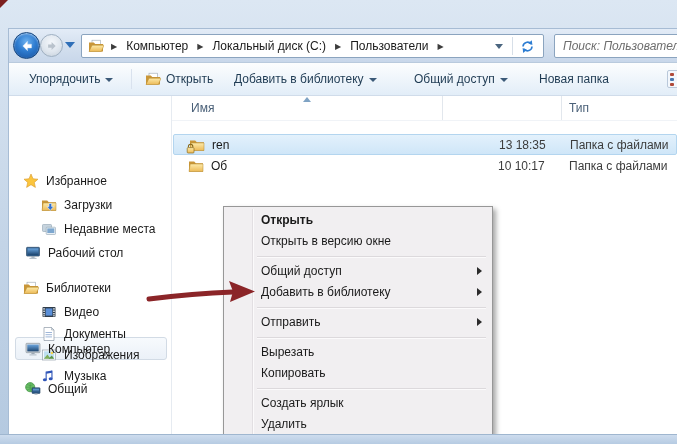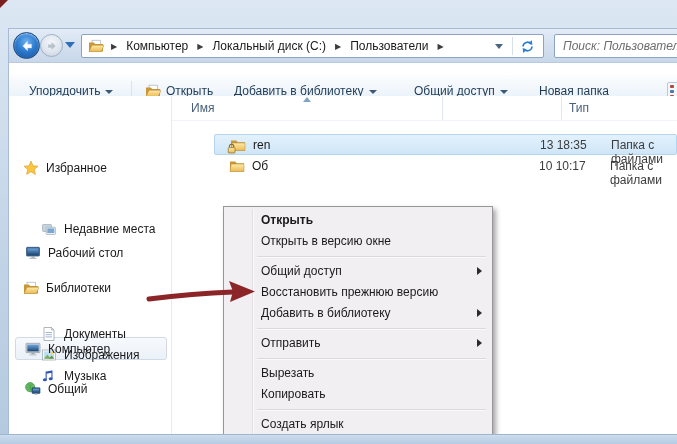--- a/index.html
+++ b/index.html
@@ -38,21 +38,21 @@
   .refresh-btn{position:absolute;right:3px;top:2px;width:25px;height:19px;
     display:flex;align-items:center;justify-content:center;}
   .searchbox{position:absolute;left:545px;top:5px;width:150px;height:24px;background:#fff;
     border:1px solid #8ba4bf;border-radius:2px;}
   .searchbox input{position:absolute;inset:0;border:none;outline:none;padding:0 8px;
     font-family:"Liberation Sans",sans-serif;font-size:12px;background:transparent;}
   .searchbox input::placeholder{color:#6d6d6d;font-style:italic;opacity:1;}
   
   .toolbar{position:absolute;left:0;top:34px;right:0;height:33px;
     background:linear-gradient(180deg,#fcfdfe 0%,#eff5fb 50%,#e2edf8 100%);
-    border-bottom:1px solid #d0dcea;color:#1f3b53;margin-top:12px;}
+    border-bottom:1px solid #d0dcea;color:#1f3b53;}
   .tbtn{position:absolute;top:0;height:32px;display:flex;align-items:center;gap:5px;
     padding:0 6px;cursor:default;white-space:nowrap;}
   .tcaret{width:0;height:0;border-left:4px solid transparent;border-right:4px solid transparent;
     border-top:4px solid #3c5a78;margin-top:2px;}
   .tb-sep{position:absolute;left:122px;top:6px;bottom:6px;width:1px;background:#d9e2ee;}
   .views-btn{position:absolute;right:-4px;top:7px;width:14px;height:18px;background:#f3f7fc;
     border:1px solid #b9c8da;border-radius:2px;display:flex;flex-direction:column;
     align-items:flex-start;justify-content:center;gap:2px;padding-left:2px;}
   .views-btn i{display:block;width:4px;height:3px;background:#b04a3a;border-radius:1px;}
   .views-btn i:nth-child(2){background:#4a78b0;}
@@ -67,21 +67,21 @@
     border:1px solid #d2dbe5;border-radius:3px;
     background:linear-gradient(180deg,#f7fafd 0%,#ebf1f8 100%);}
   
   .col-head{position:absolute;top:0;height:24px;display:flex;align-items:center;
     color:#4a6078;cursor:default;}
   .col-sep{position:absolute;top:0;height:24px;width:1px;background:#e2e7ed;}
   .head-line{position:absolute;left:163px;right:0;top:24px;height:1px;background:#f0f3f7;}
   .sort-arrow{position:absolute;left:294px;top:1px;width:0;height:0;
     border-left:4px solid transparent;border-right:4px solid transparent;
     border-bottom:5px solid #7fa3c4;}
-  .frow{position:absolute;left:164px;right:0;height:21px;margin-left:41px;}
+  .frow{position:absolute;left:164px;right:0;height:21px;}
   .frow.selected{background:linear-gradient(180deg,#e3f1fc 0%,#cfe6f8 100%);
     border:1px solid #b3d5ef;border-radius:2px;}
   .frow .fname{position:absolute;left:38px;top:3px;}
   .frow .fdate{position:absolute;left:325px;top:3px;color:#3c3c3c;}
   .frow .ftype{position:absolute;left:396px;top:3px;color:#3c3c3c;}
   .frow .fic{position:absolute;left:15px;top:2px;width:16px;height:16px;}
   .frow .flock{position:absolute;left:11px;top:8px;width:11px;height:11px;}
   
   .ctxmenu{position:absolute;left:214px;top:110px;width:270px;height:284px;background:#f1eff1;
     border:1px solid #979797;box-shadow:3px 3px 5px rgba(0,0,0,.35);z-index:50;
@@ -273,43 +273,55 @@
           <i></i>
           <i></i>
         </div>
     </div>
 
     <div class="main">
       <div class="pane-divider"></div>
 
       <div class="side-computer-box"></div>
 
-      <div class="side-item" style="left:14px;top:61px">
+      <div class="side-item" style="left:14px;top:74px">
         <svg class="ic" viewBox="0 0 16 16">
             <use href="#i-star"></use>
           </svg>
         <span>Избранное</span>
       </div>
+      <div class="side-item" style="left:32px;top:98px">
+        <svg class="ic" viewBox="0 0 16 16">
+            <use href="#i-download"></use>
+          </svg>
+        <span>Загрузки</span>
+      </div>
       <div class="side-item" style="left:32px;top:122px">
         <svg class="ic" viewBox="0 0 16 16">
             <use href="#i-recent"></use>
           </svg>
         <span>Недавние места</span>
       </div>
       <div class="side-item" style="left:16px;top:146px">
         <svg class="ic" viewBox="0 0 16 16">
             <use href="#i-desktop"></use>
           </svg>
         <span>Рабочий стол</span>
       </div>
       <div class="side-item" style="left:14px;top:181px">
         <svg class="ic" viewBox="0 0 16 16">
             <use href="#i-folder-open"></use>
           </svg>
         <span>Библиотеки</span>
+      </div>
+      <div class="side-item" style="left:32px;top:205px">
+        <svg class="ic" viewBox="0 0 16 16">
+            <use href="#i-video"></use>
+          </svg>
+        <span>Видео</span>
       </div>
       <div class="side-item" style="left:32px;top:227px">
         <svg class="ic" viewBox="0 0 16 16">
             <use href="#i-doc"></use>
           </svg>
         <span>Документы</span>
       </div>
       <div class="side-item" style="left:32px;top:269px">
         <svg class="ic" viewBox="0 0 16 16">
             <use href="#i-music"></use>
@@ -367,21 +379,20 @@
       </div>
 
       <div class="ctxmenu">
         <div class="mi bold">Открыть</div>
         <div class="mi">Открыть в версию окне</div>
         <div class="msep"></div>
         <div class="mi">
           <span>Общий доступ</span>
           <span class="sub"></span>
         </div>
-        <div class="mi">Восстановить прежнюю версию</div>
         <div class="mi">
           <span>Добавить в библиотеку</span>
           <span class="sub"></span>
         </div>
         <div class="msep"></div>
         <div class="mi">
           <span>Отправить</span>
           <span class="sub"></span>
         </div>
         <div class="msep"></div>

